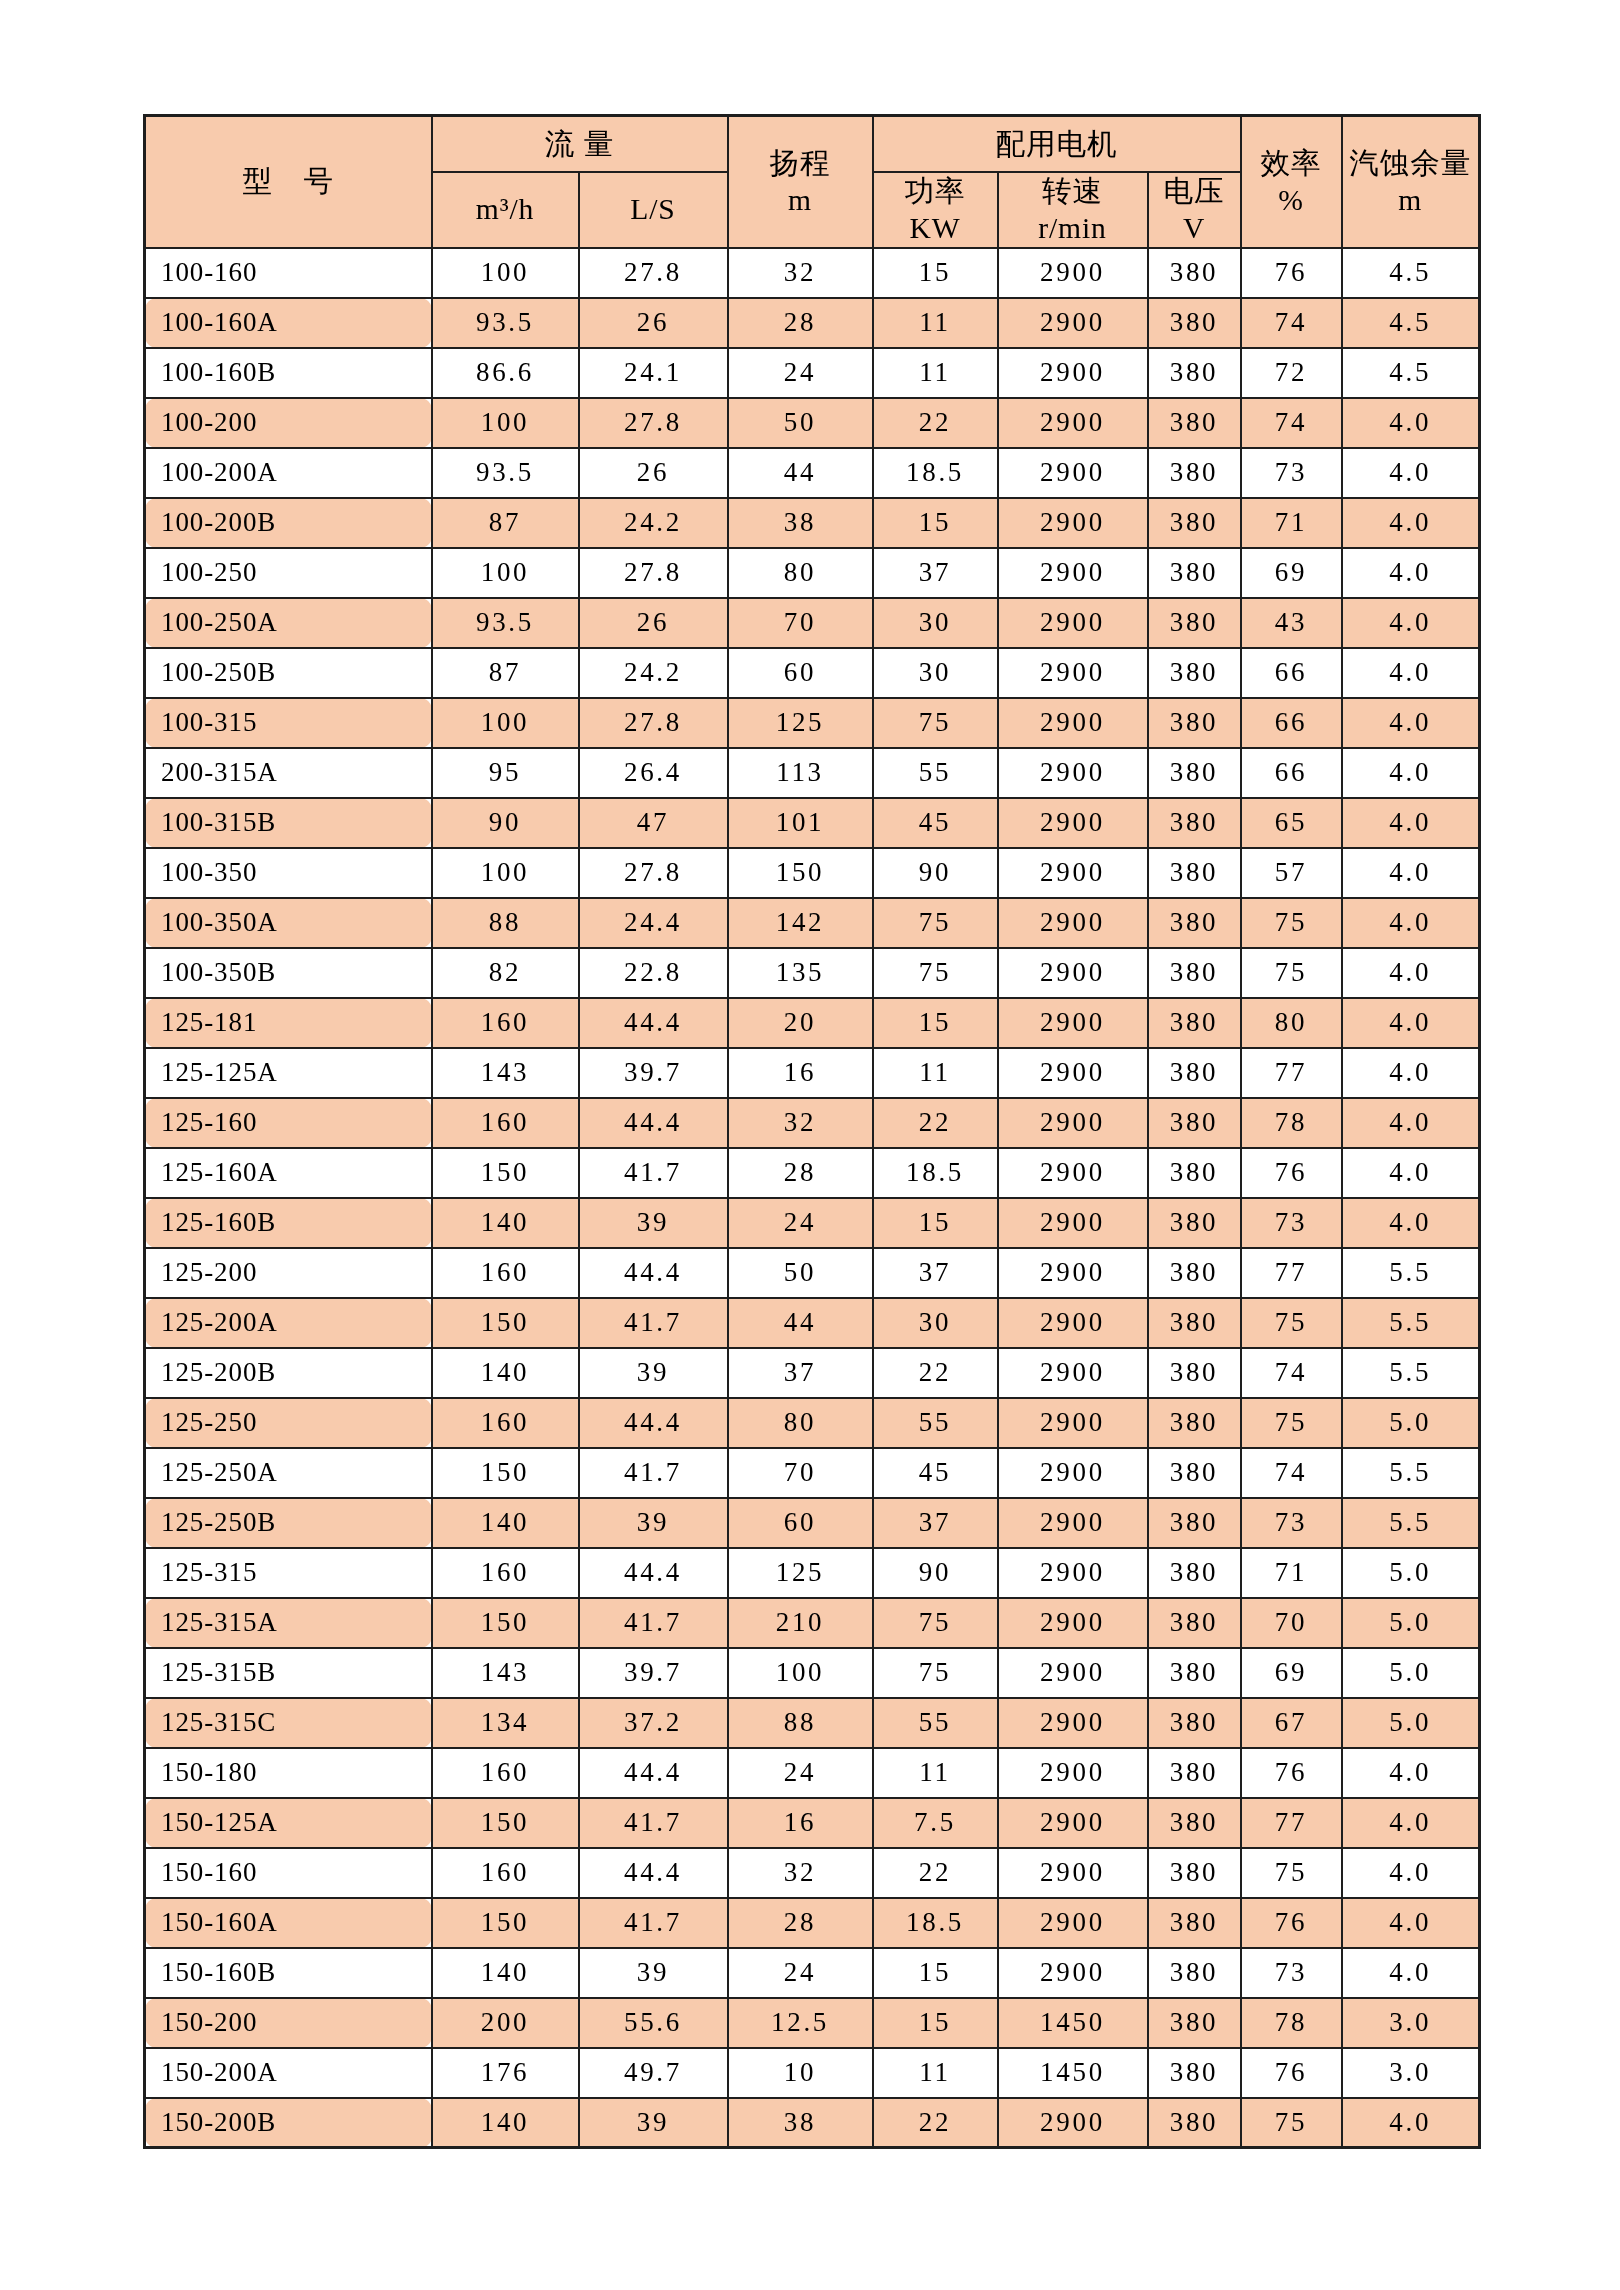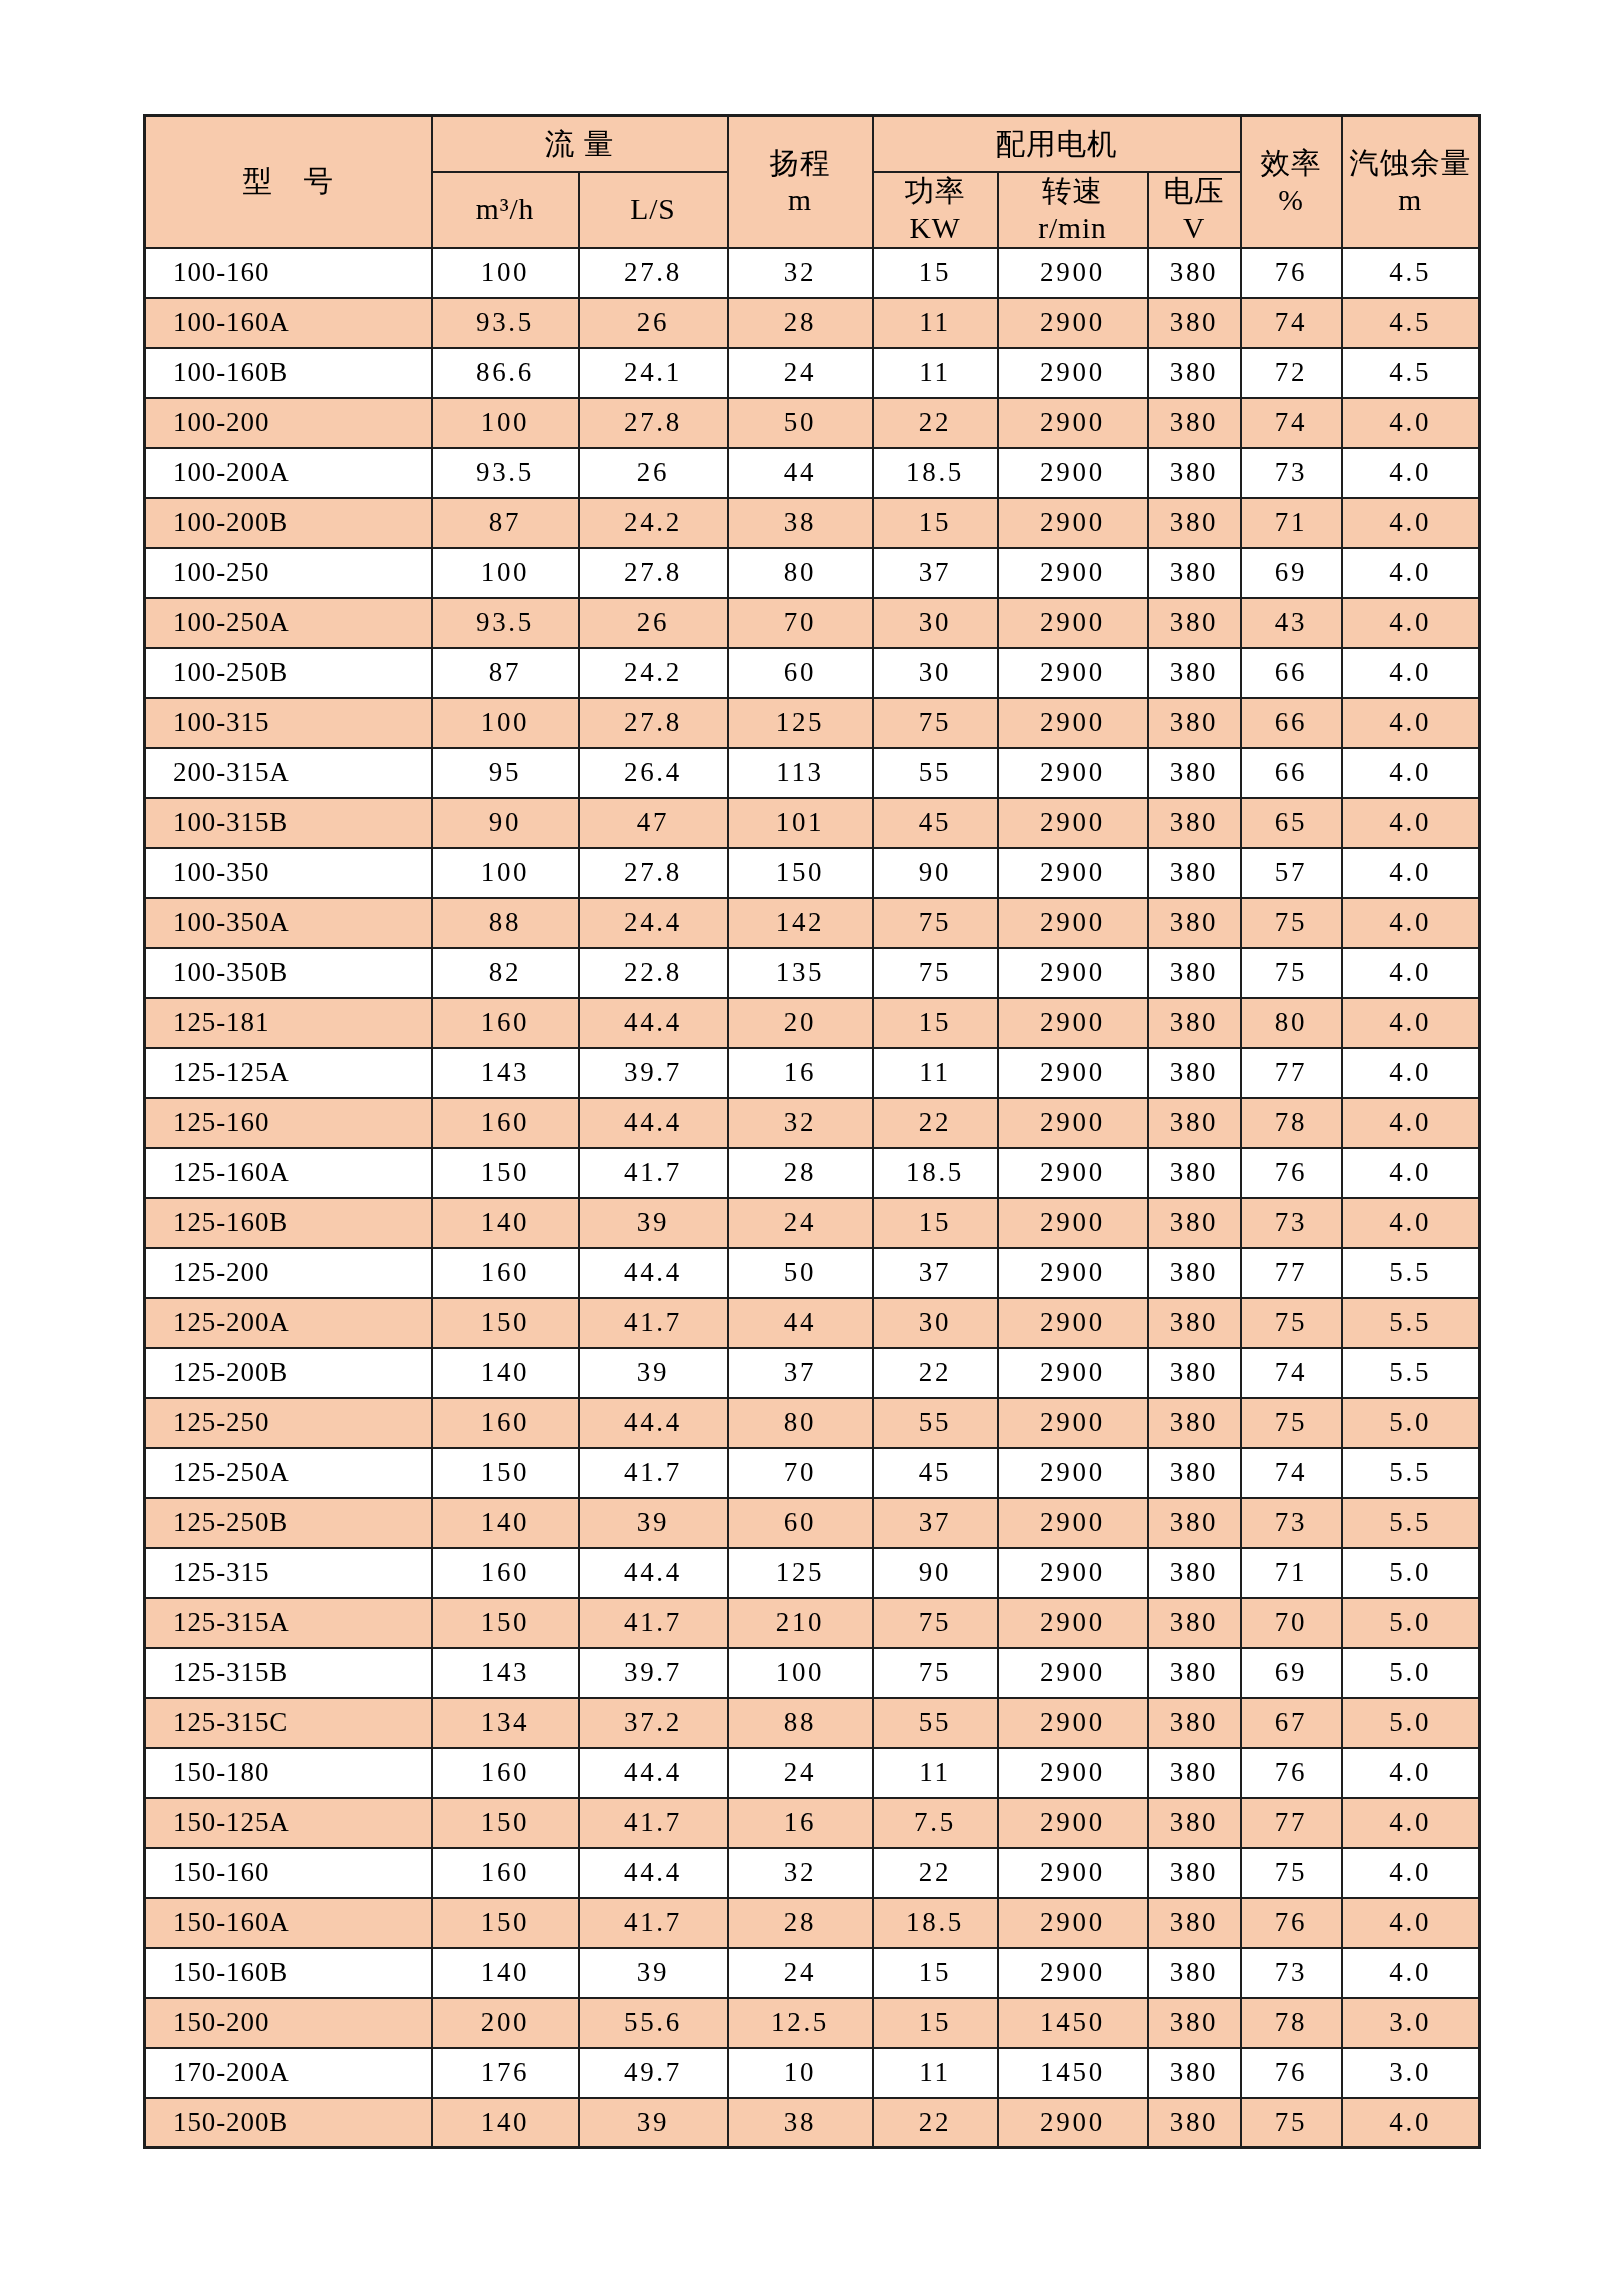--- a/index.html
+++ b/index.html
@@ -34,24 +34,25 @@
     white-space:pre-line;
     line-height:1.25;
     letter-spacing:0.9px;
   }
   thead tr.h1 th{height:54px;}
   thead tr.h2 th{height:59px;}
   tbody tr{height:50px;}
   tbody tr.band td{background:var(--band);}
   td.model{
     text-align:left;
-    padding-left:27px;
+    padding-left:15px;
     font-size:27px;
     letter-spacing:0.9px;
     white-space:nowrap;
+    border-radius:12px;
   }
   td.num{
     text-align:center;
     font-size:27px;
     letter-spacing:2.7px;
     white-space:nowrap;
   }
 </style>
 </head>
 <body>
@@ -482,21 +483,21 @@
     <td class="num">200</td>
     <td class="num">55.6</td>
     <td class="num">12.5</td>
     <td class="num">15</td>
     <td class="num">1450</td>
     <td class="num">380</td>
     <td class="num">78</td>
     <td class="num">3.0</td>
   </tr>
       <tr>
-    <td class="model">170-200A</td>
+    <td class="model">150-200A</td>
     <td class="num">176</td>
     <td class="num">49.7</td>
     <td class="num">10</td>
     <td class="num">11</td>
     <td class="num">1450</td>
     <td class="num">380</td>
     <td class="num">76</td>
     <td class="num">3.0</td>
   </tr>
       <tr class="band">

